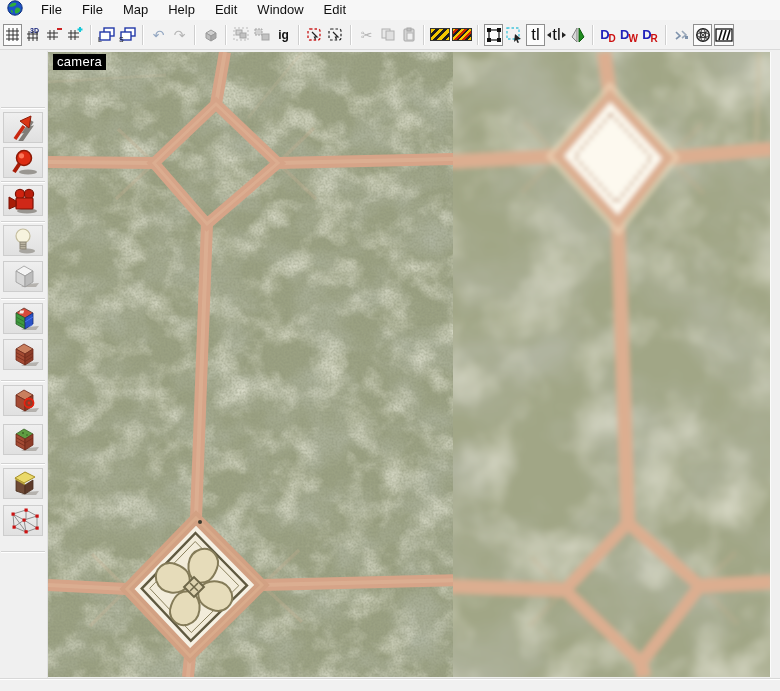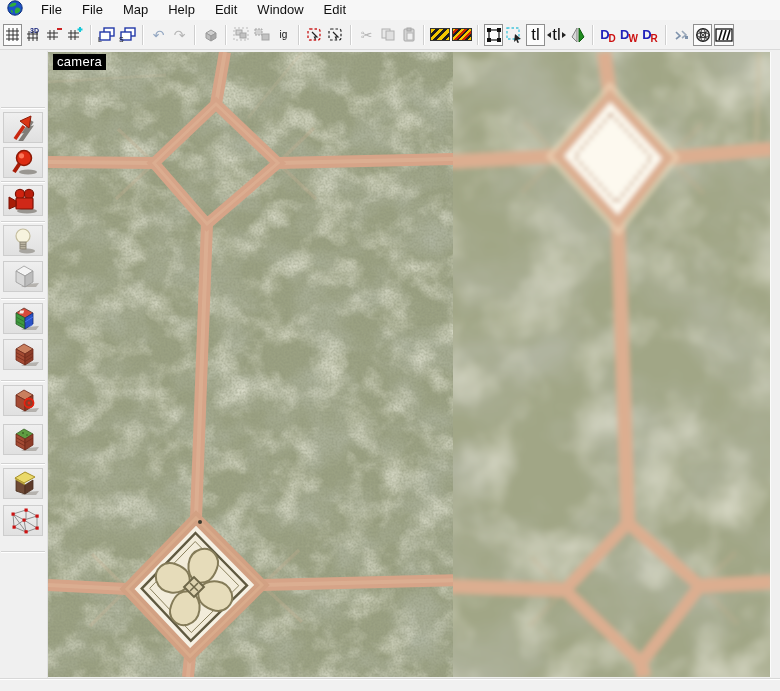--- a/index.html
+++ b/index.html
@@ -13,21 +13,21 @@
   
   .toolbar{position:absolute;left:0;top:20px;width:780px;height:29px;background:#f2f2f2;
            display:flex;align-items:center;border-bottom:1px solid #dadada;z-index:5}
   .tbtn{height:22px;min-width:19px;display:flex;align-items:center;justify-content:center;
         margin:0 1px;box-sizing:border-box;flex:0 0 auto}
   .tbtn.first{margin-left:3px}
   .pressed{border:1px solid #8f8f8f;background:#fcfcfc}
   .tsep{width:1px;height:20px;background:#cfcfcf;border-right:1px solid #ffffff;margin:0 4px;flex:0 0 auto}
   .glyph{font-size:14px;line-height:1}
   .dis{color:#b5b5b5}
-  .igtxt{font-size:10px;color:#111;font-weight:normal}
+  .igtxt{font-size:12px;color:#111;font-weight:bold}
   .tltxt{font-size:17px;color:#111}
   .dmain{font-size:13px;font-weight:bold;color:#2222bb}
   .dsub{font-size:10px;font-weight:bold;color:#cc1111;position:relative;top:4px;left:-1px}
   .stripeA{width:18px;height:11px;border:1px solid #333;
            background:repeating-linear-gradient(135deg,#f4c800 0 3px,#1d1d1d 3px 6px)}
   .stripeB{width:18px;height:11px;border:1px solid #333;
            background:repeating-linear-gradient(135deg,#f4c800 0 2px,#cc2200 2px 4px,#1d1d1d 4px 6px)}
   .arrL,.arrR{width:0;height:0;border-top:3px solid transparent;border-bottom:3px solid transparent;display:inline-block}
   .arrL{border-right:4px solid #222;margin-right:1px}
   .arrR{border-left:4px solid #222;margin-left:1px}

